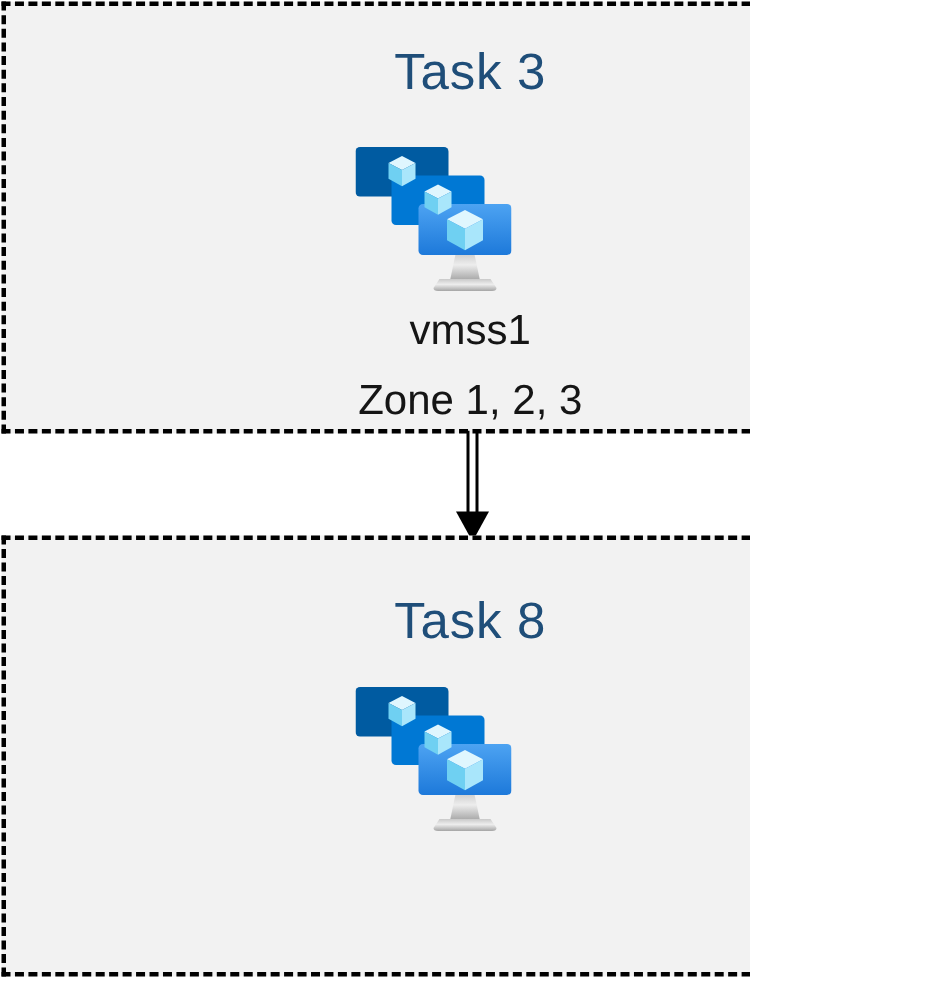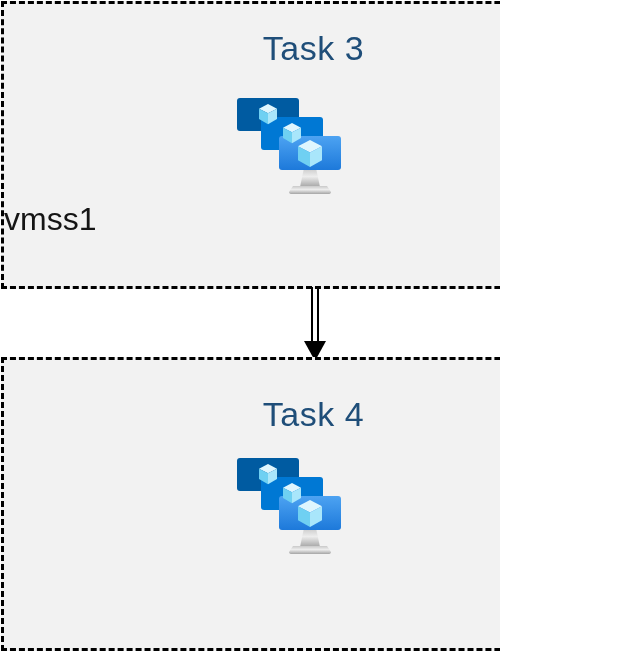--- a/index.html
+++ b/index.html
@@ -43,22 +43,22 @@
     width: 104px;
     height: 97px;
   }
   .task-box-1 .vmss-icon { top: 94px; }
   .task-box-2 .vmss-icon { top: 98px; }
 
   .task-caption {
     position: absolute;
     left: 0;
     width: 100%;
-    text-align: left;
-    font-size: 32px;
+    text-align: center;
+    font-size: 28px;
     line-height: 47px;
     color: #151515;
   }
   .task-box-1 .task-caption { top: 192px; }
   .task-box-2 .task-caption { top: 208px; }
 
   .connector-arrow {
     position: absolute;
     left: 293px;
     top: 287px;
@@ -101,29 +101,30 @@
 
 <div class="canvas">
 
   <div class="task-box task-box-1">
     <div class="task-title">Task 3</div>
     <svg class="vmss-icon" viewBox="0 0 104 97">
       <use href="#vmss"></use>
     </svg>
     <div class="task-caption">
       <div>vmss1</div>
+      <div>Zone 1, 2, 3</div>
     </div>
   </div>
 
   <svg class="connector-arrow" viewBox="0 0 44 76">
     <line x1="19" y1="0" x2="19" y2="58" stroke="#000000" stroke-width="2"></line>
     <line x1="25" y1="0" x2="25" y2="58" stroke="#000000" stroke-width="2"></line>
     <polygon points="11,54 33,54 22,74" fill="#000000"></polygon>
   </svg>
 
   <div class="task-box task-box-2">
-    <div class="task-title">Task 4</div>
+    <div class="task-title">Task 8</div>
     <svg class="vmss-icon" viewBox="0 0 104 97">
       <use href="#vmss"></use>
     </svg>
   </div>
 
 </div>
 
 </body></html>

